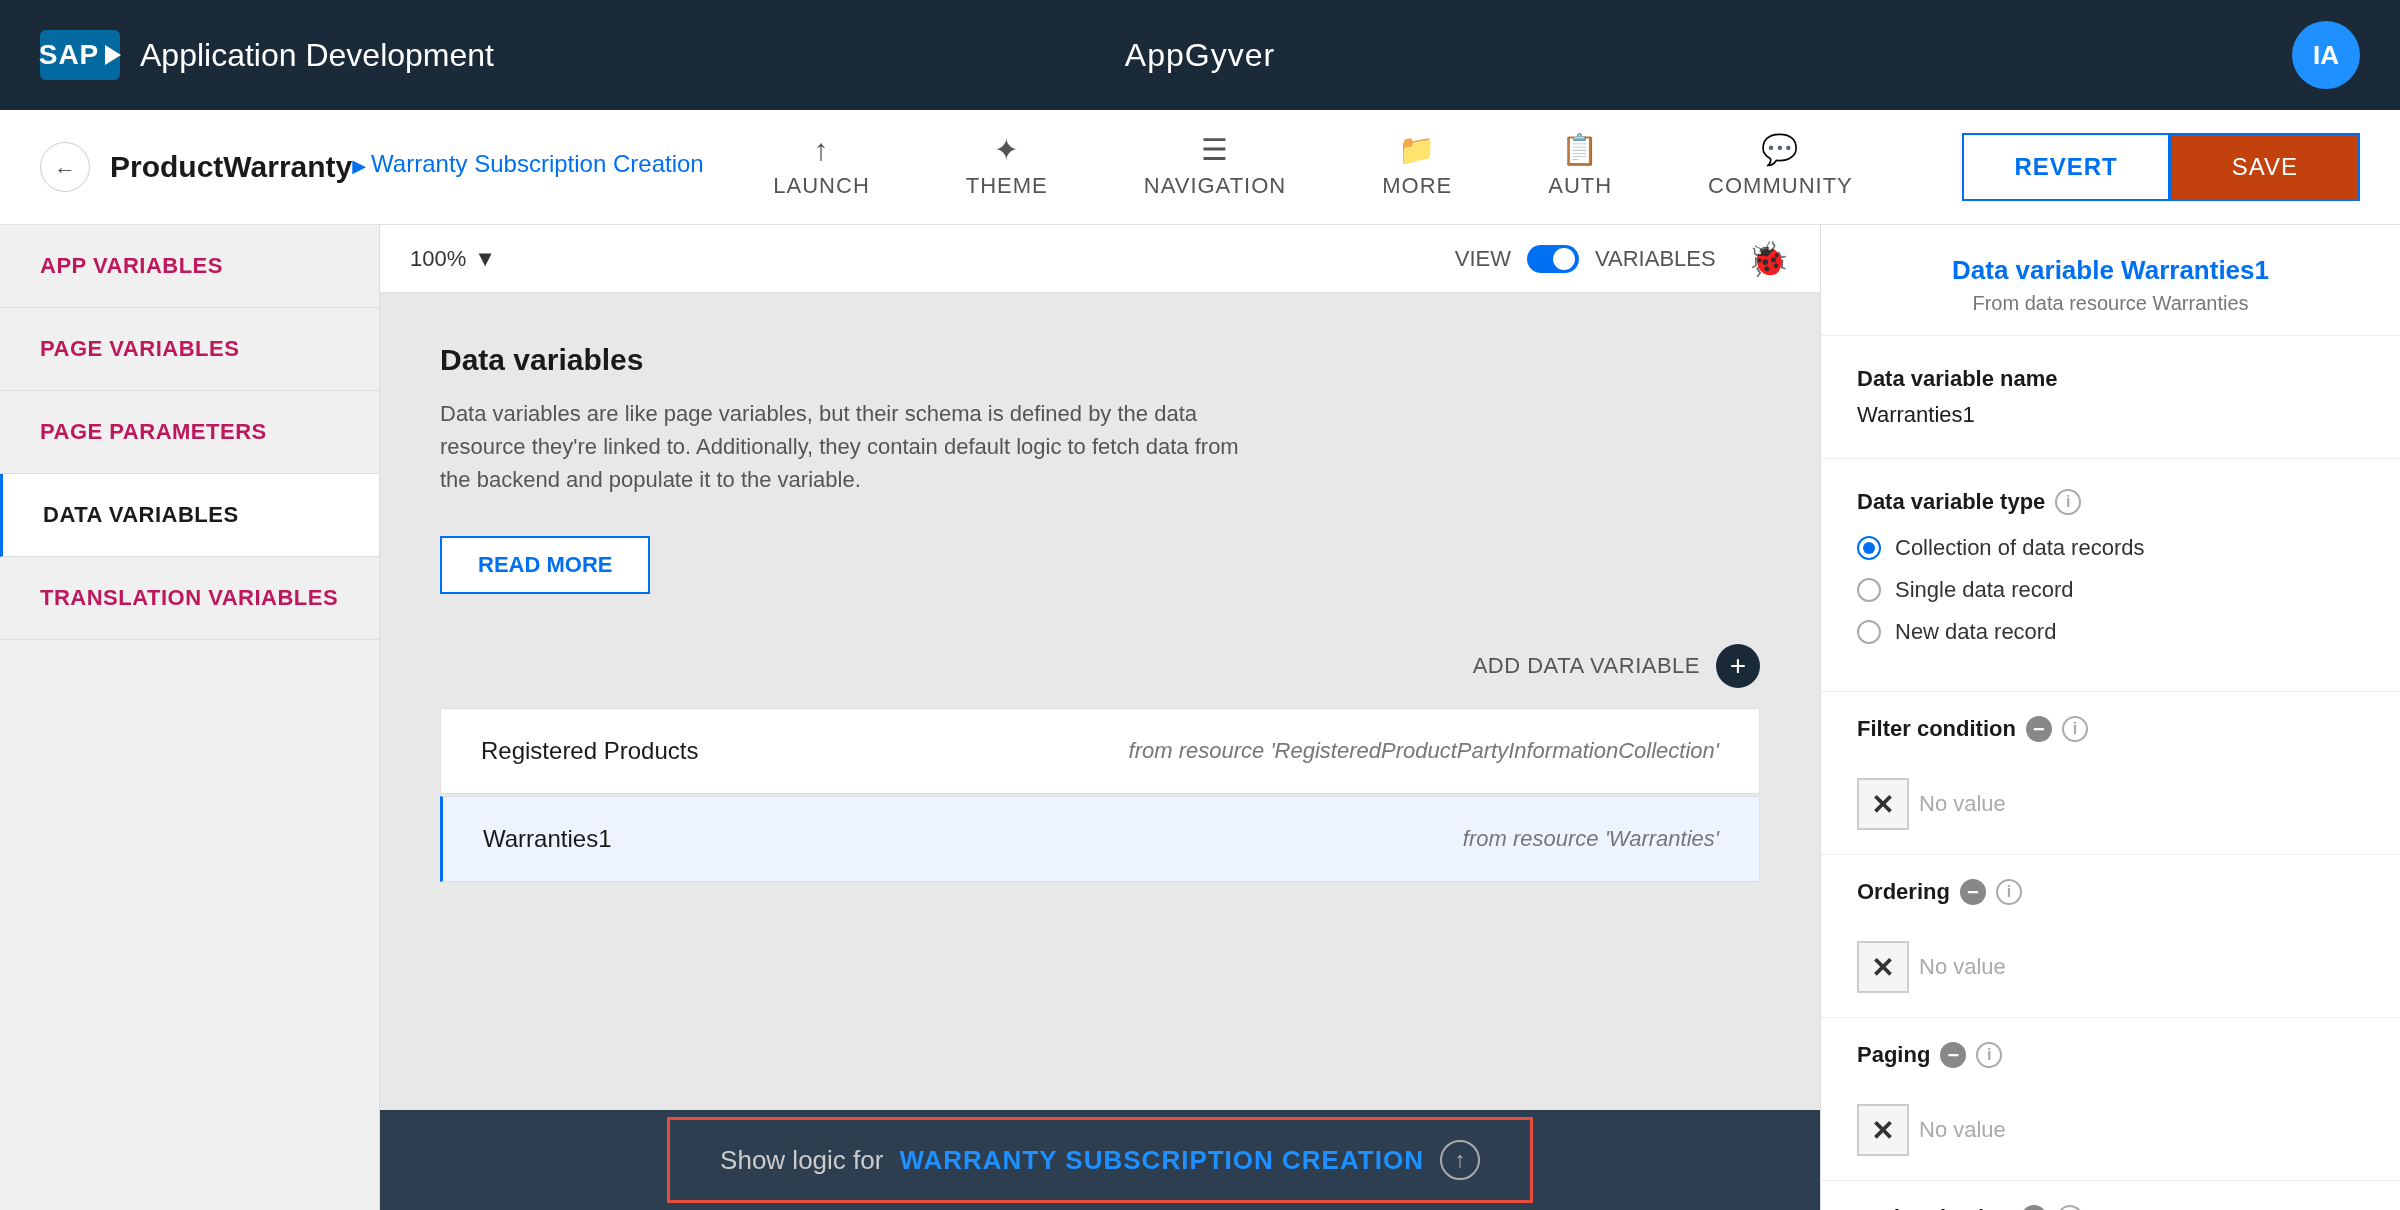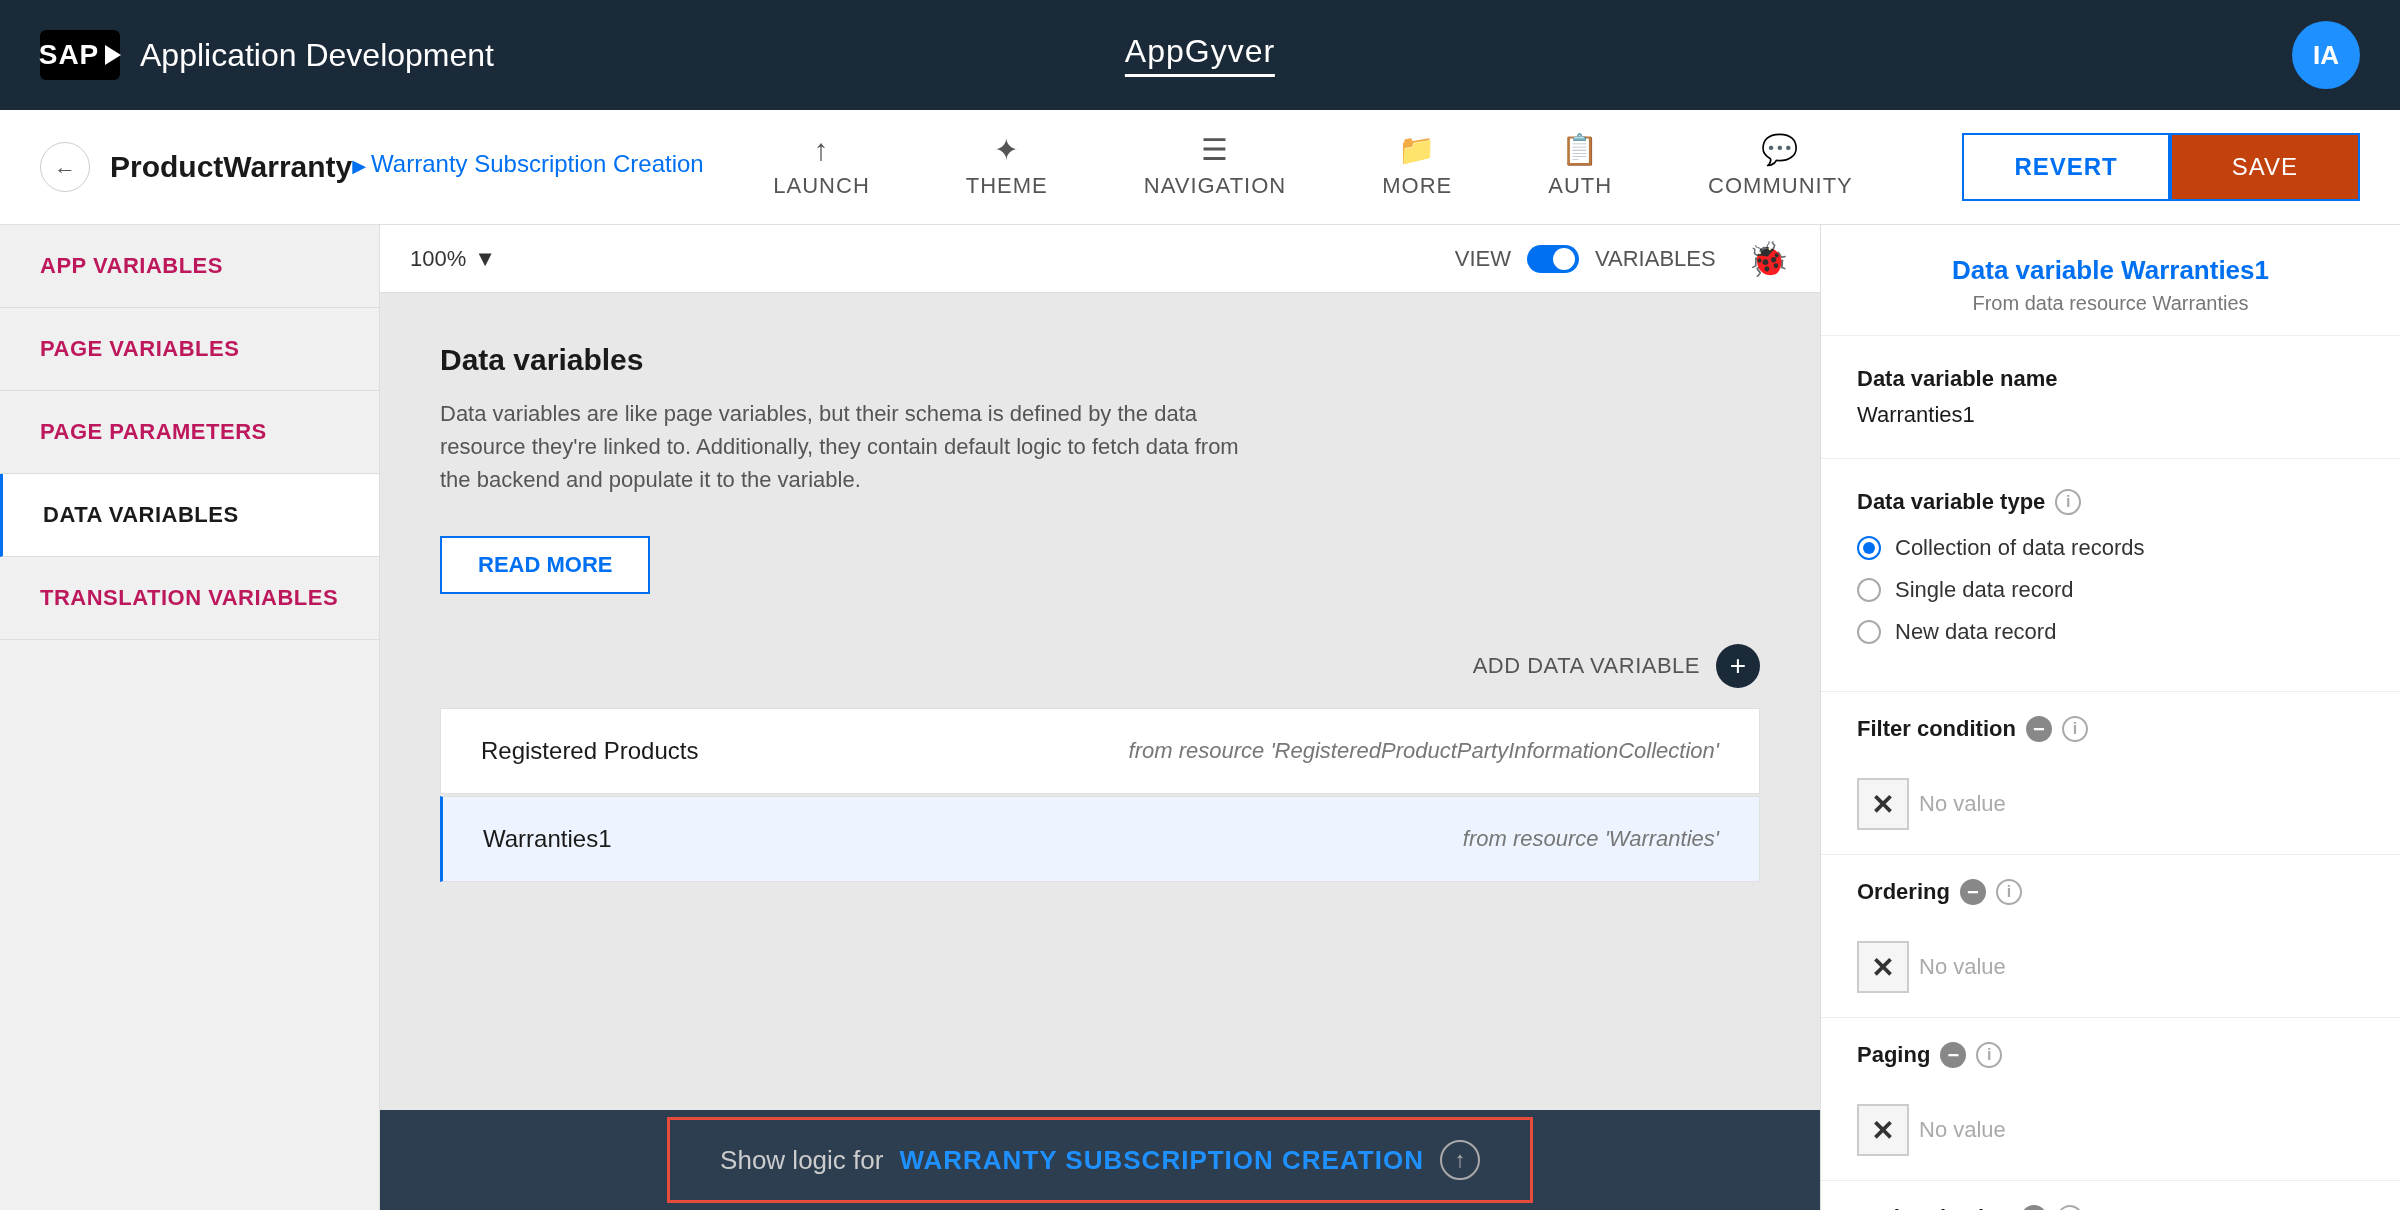--- a/index.html
+++ b/index.html
@@ -10,21 +10,21 @@
       background: #1b2a38;
       height: 110px;
       display: flex;
       align-items: center;
       padding: 0 40px;
       position: relative;
     }
     .sap-logo {
       width: 80px;
       height: 50px;
-      background: #000000;
+      background: #0369a1;
       border-radius: 6px;
       display: flex;
       align-items: center;
       justify-content: center;
       margin-right: 20px;
     }
     .sap-text {
       color: white;
       font-weight: 900;
       font-size: 28px;
@@ -40,21 +40,21 @@
     .app-title {
       color: white;
       font-size: 32px;
       font-weight: 400;
     }
     .center-title {
       position: absolute;
       left: 50%;
       transform: translateX(-50%);
       display: flex;
-      flex-direction: column;
+      flex-direction: row;
       align-items: flex-end;
     }
     .center-title-text {
       color: white;
       font-size: 32px;
       letter-spacing: 1px;
     }
     .center-title-underline {
       height: 3px;
       background: white;

